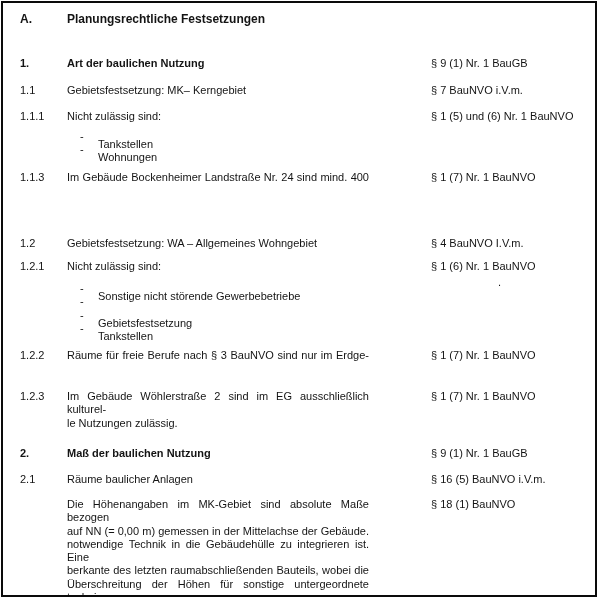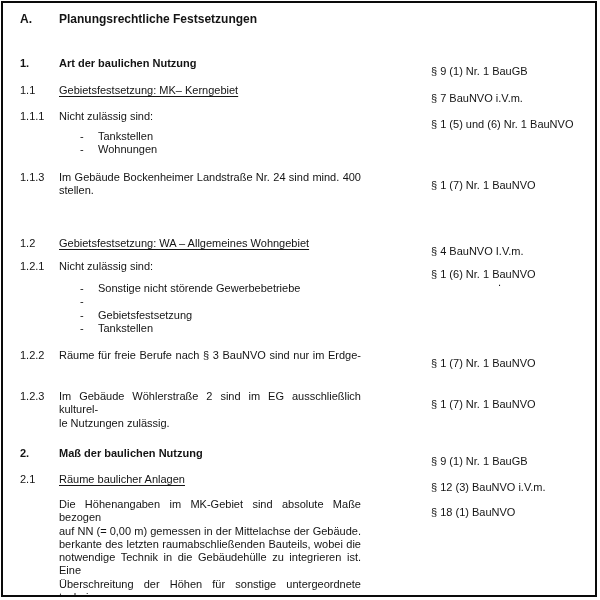--- a/index.html
+++ b/index.html
@@ -25,43 +25,43 @@
   .num {
     position: absolute;
     left: 17px;
     top: 0;
     font-size: 11px;
     line-height: 13.3px;
     white-space: nowrap;
   }
   .txt {
     position: absolute;
-    left: 56px;
+    left: 64px;
     top: 0;
     width: 302px;
     font-size: 11px;
     line-height: 13.3px;
   }
   .ref {
     position: absolute;
     left: 428px;
-    top: 8px;
+    top: 0;
     font-size: 11px;
     line-height: 13.3px;
     white-space: nowrap;
   }
   .bold { font-weight: bold; }
   .h1size { font-size: 12px; }
-  .uline { text-decoration: underline; text-underline-offset: 2px; }
+  .uline { text-underline-offset: 2px; }
   .jline { text-align: justify; text-align-last: justify; }
   .lline { text-align: left; }
   .bullets { position: absolute; left: 0; top: 0; width: 302px; }
   .bullet-line { position: relative; line-height: 13.3px; font-size: 11px; }
   .dash { position: absolute; left: 77px; top: 0; }
-  .bl { position: absolute; left: 95px; top: 0; white-space: nowrap; }
+  .bl { position: absolute; left: 95px; top: 8px; white-space: nowrap; }
   .bullet-line { height: 13.3px; }
   .stray {
     position: absolute;
     font-size: 11px;
     line-height: 11px;
   }
 </style>
 </head>
 <body>
 
@@ -100,21 +100,20 @@
         <span class="dash">-</span>
         <span class="bl">Wohnungen</span>
       </div>
     </div>
   </div>
 
   <div class="row" style="top:168px">
     <span class="num">1.1.3</span>
     <div class="txt">
       <div class="jline">Im Gebäude Bockenheimer Landstraße Nr. 24 sind mind. 400</div>
-      <div class="lline">stellen.</div>
     </div>
     <span class="ref">§ 1 (7) Nr. 1 BauNVO</span>
   </div>
 
   <div class="row" style="top:234px">
     <span class="num">1.2</span>
     <span class="txt uline">Gebietsfestsetzung: WA – Allgemeines Wohngebiet</span>
     <span class="ref">§ 4 BauNVO I.V.m.</span>
   </div>
 
@@ -165,28 +164,28 @@
 
   <div class="row" style="top:444px">
     <span class="num bold">2.</span>
     <span class="txt bold">Maß der baulichen Nutzung</span>
     <span class="ref">§ 9 (1) Nr. 1 BauGB</span>
   </div>
 
   <div class="row" style="top:470px">
     <span class="num">2.1</span>
     <span class="txt uline">Räume baulicher Anlagen</span>
-    <span class="ref">§ 12 (3) BauNVO i.V.m.</span>
+    <span class="ref">§ 16 (5) BauNVO i.V.m.</span>
   </div>
 
   <div class="row" style="top:495px">
     <div class="txt">
       <div class="jline">Die Höhenangaben im MK-Gebiet sind absolute Maße bezogen</div>
       <div class="jline">auf NN (= 0,00 m) gemessen in der Mittelachse der Gebäude.</div>
+      <div class="jline">notwendige Technik in die Gebäudehülle zu integrieren ist. Eine</div>
       <div class="jline">berkante des letzten raumabschließenden Bauteils, wobei die</div>
-      <div class="jline">notwendige Technik in die Gebäudehülle zu integrieren ist. Eine</div>
       <div class="jline">Überschreitung der Höhen für sonstige untergeordnete techni-</div>
 
     </div>
     <span class="ref">§ 18 (1) BauNVO</span>
   </div>
 
 </div>
 
 </body></html>

